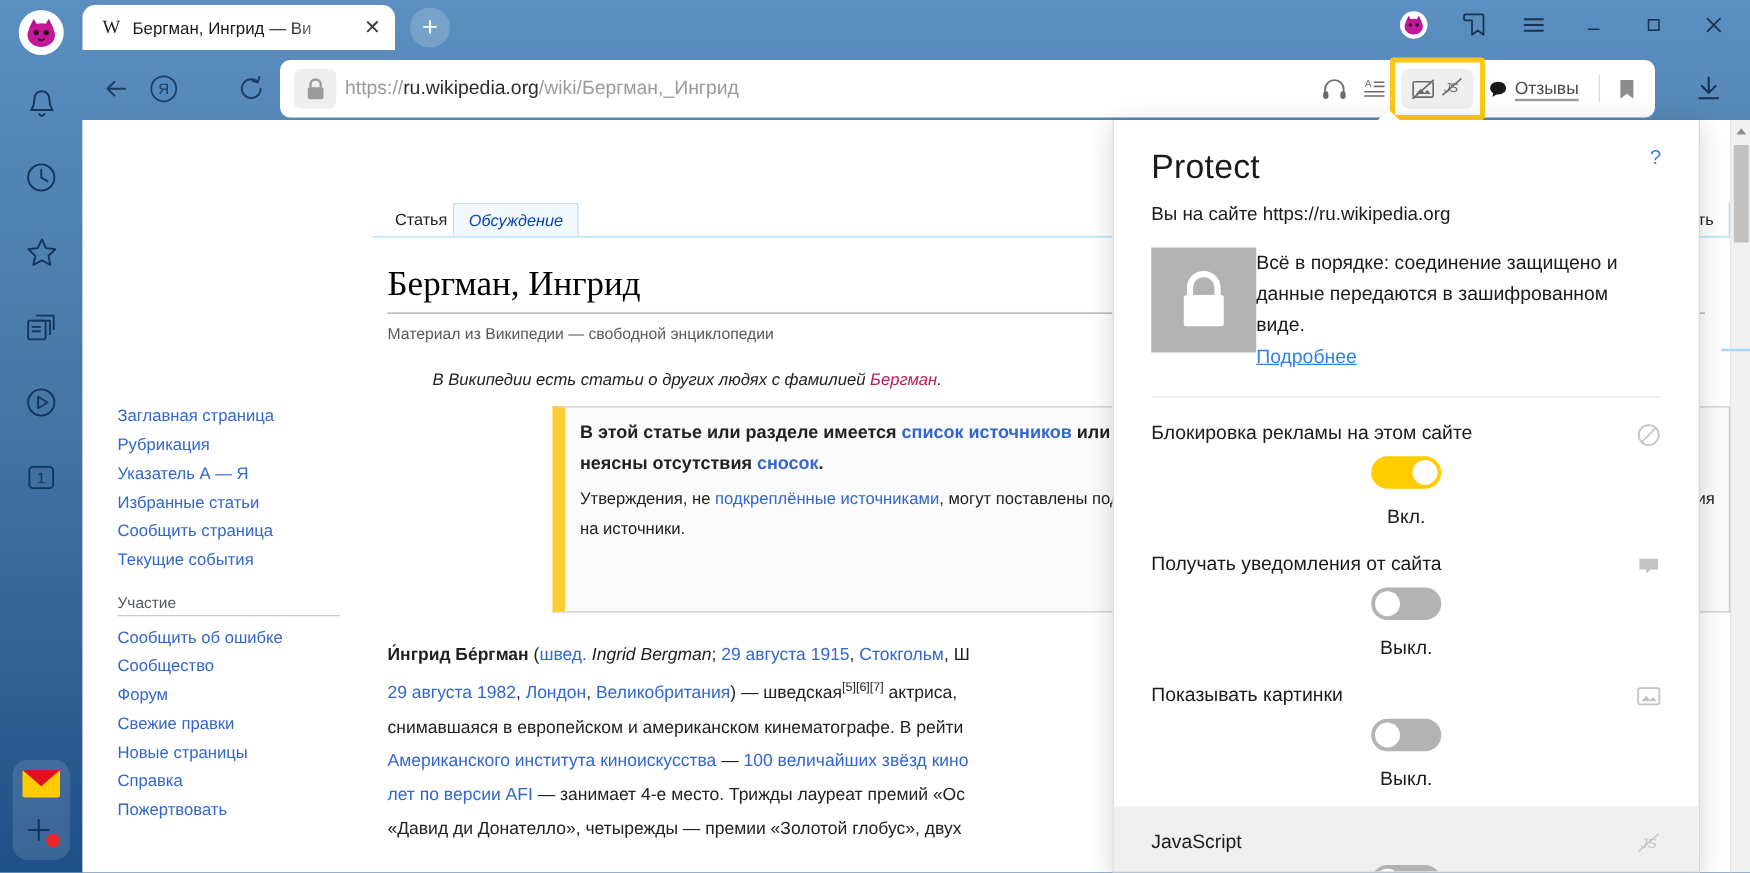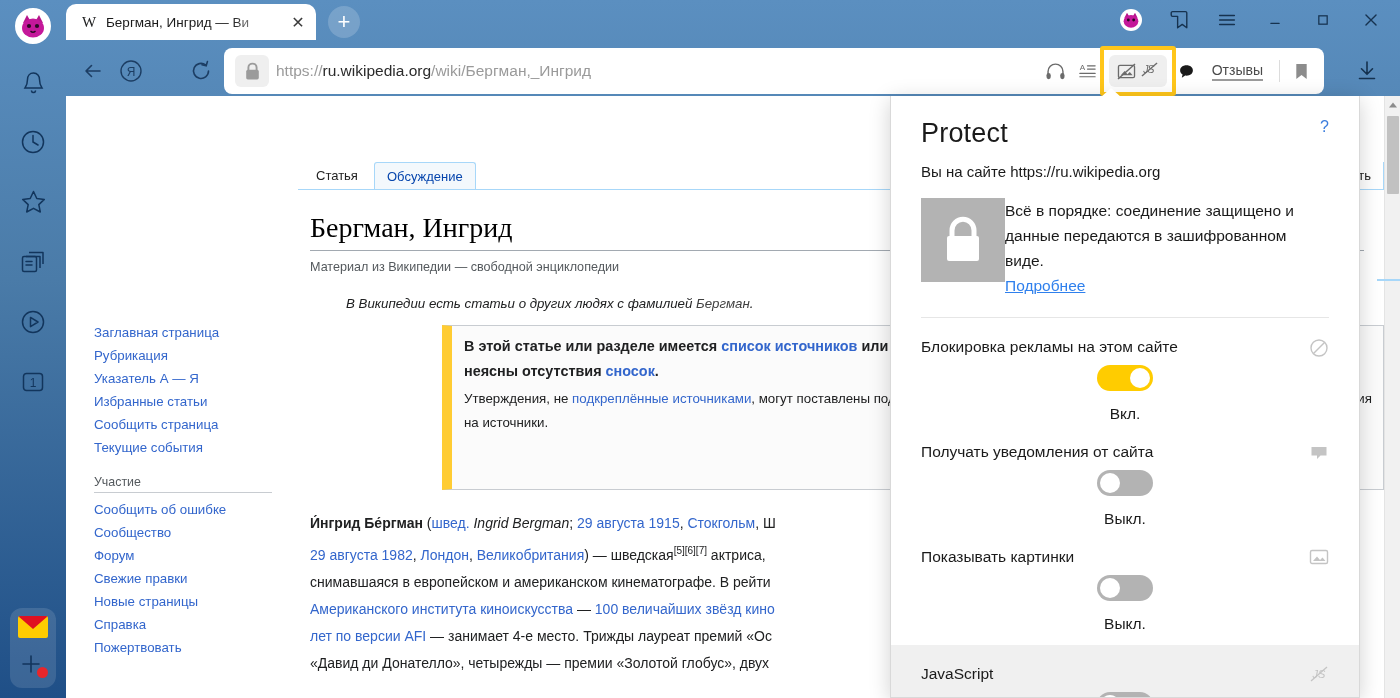--- a/index.html
+++ b/index.html
@@ -135,21 +135,21 @@
   .omni-right { display: flex; align-items: center; gap: 2px; padding-right: 8px; }
   .omni-ico {
     width: 30px; height: 30px; display: flex; align-items: center; justify-content: center;
     color: #6b6b6b;
   }
   .blockpair {
     position: relative; height: 32px; border-radius: 6px; background: #efefef;
     display: flex; align-items: center; gap: 4px; padding: 0 8px; margin: 0 4px;
   }
   .otzyv {
-    display: flex; align-items: center; gap: 18px; padding: 0 10px 0 6px;
+    display: flex; align-items: center; gap: 6px; padding: 0 10px 0 6px;
     color: #4a4a4a; font-size: 14px;
   }
   .otzyv-label { border-bottom: 2px solid #9b9b9b; padding-bottom: 1px; }
   .vsep { width: 1px; height: 22px; background: #dcdcdc; margin: 0 4px; }
   .dl-btn {
     position: absolute; right: 18px; top: 16px; width: 30px; height: 30px;
     display: flex; align-items: center; justify-content: center; color: #14314f;
   }
 
   
@@ -207,21 +207,21 @@
     font-family: "Liberation Serif", serif; font-size: 28px; font-weight: 400;
     color: #000; margin: 22px 0 0 12px; padding-bottom: 6px;
     border-bottom: 1px solid #a2a9b1; margin-right: 20px;
   }
   .siteSub { font-size: 12.6px; color: #54595d; margin: 9px 0 0 12px; }
 
   .hatnote {
     font-size: 13.3px; font-style: italic; color: #202122;
     margin: 22px 0 0 48px;
   }
-  .hatnote a { color: #404040; text-decoration: none; font-style: italic; }
+  .hatnote a { color: #be185d; text-decoration: none; font-style: italic; }
 
   .ambox {
     margin: 14px 0 0 144px; border: 1px solid #c8ccd1; border-left: 10px solid #fc3;
     background: #fbfbfb; display: flex; padding: 8px 10px 10px 8px;
     min-height: 165px;
   }
   .ambox-img {
     width: 100px; flex: none; text-align: center; padding-top: 10px;
     font-size: 13px; color: #3366cc; line-height: 21px;
   }
@@ -556,21 +556,21 @@
         <a href="#">Форум</a>
         <a href="#">Свежие правки</a>
         <a href="#">Новые страницы</a>
         <a href="#">Справка</a>
         <a href="#">Пожертвовать</a>
       </div>
 
       <div class="content">
         <div class="ns-tabs">
           <div class="ns-tab active" style="left:6px;">Статья</div>
-          <div class="ns-tab inactive" style="left:76px;">Обсуждение</div>
+          <div class="ns-tab inactive" style="left:64px;font-style:italic;">Обсуждение</div>
           <div class="ns-right">
             <div class="ns-tab2">Читать</div>
           </div>
         </div>
 
         <h1 class="firstHeading">Бергман, Ингрид</h1>
         <div class="siteSub">Материал из Википедии — свободной энциклопедии</div>
 
         <div class="hatnote"><span>В Википедии есть статьи о других людях с фамилией </span><a href="#">Бергман</a><span>.</span></div>
 

